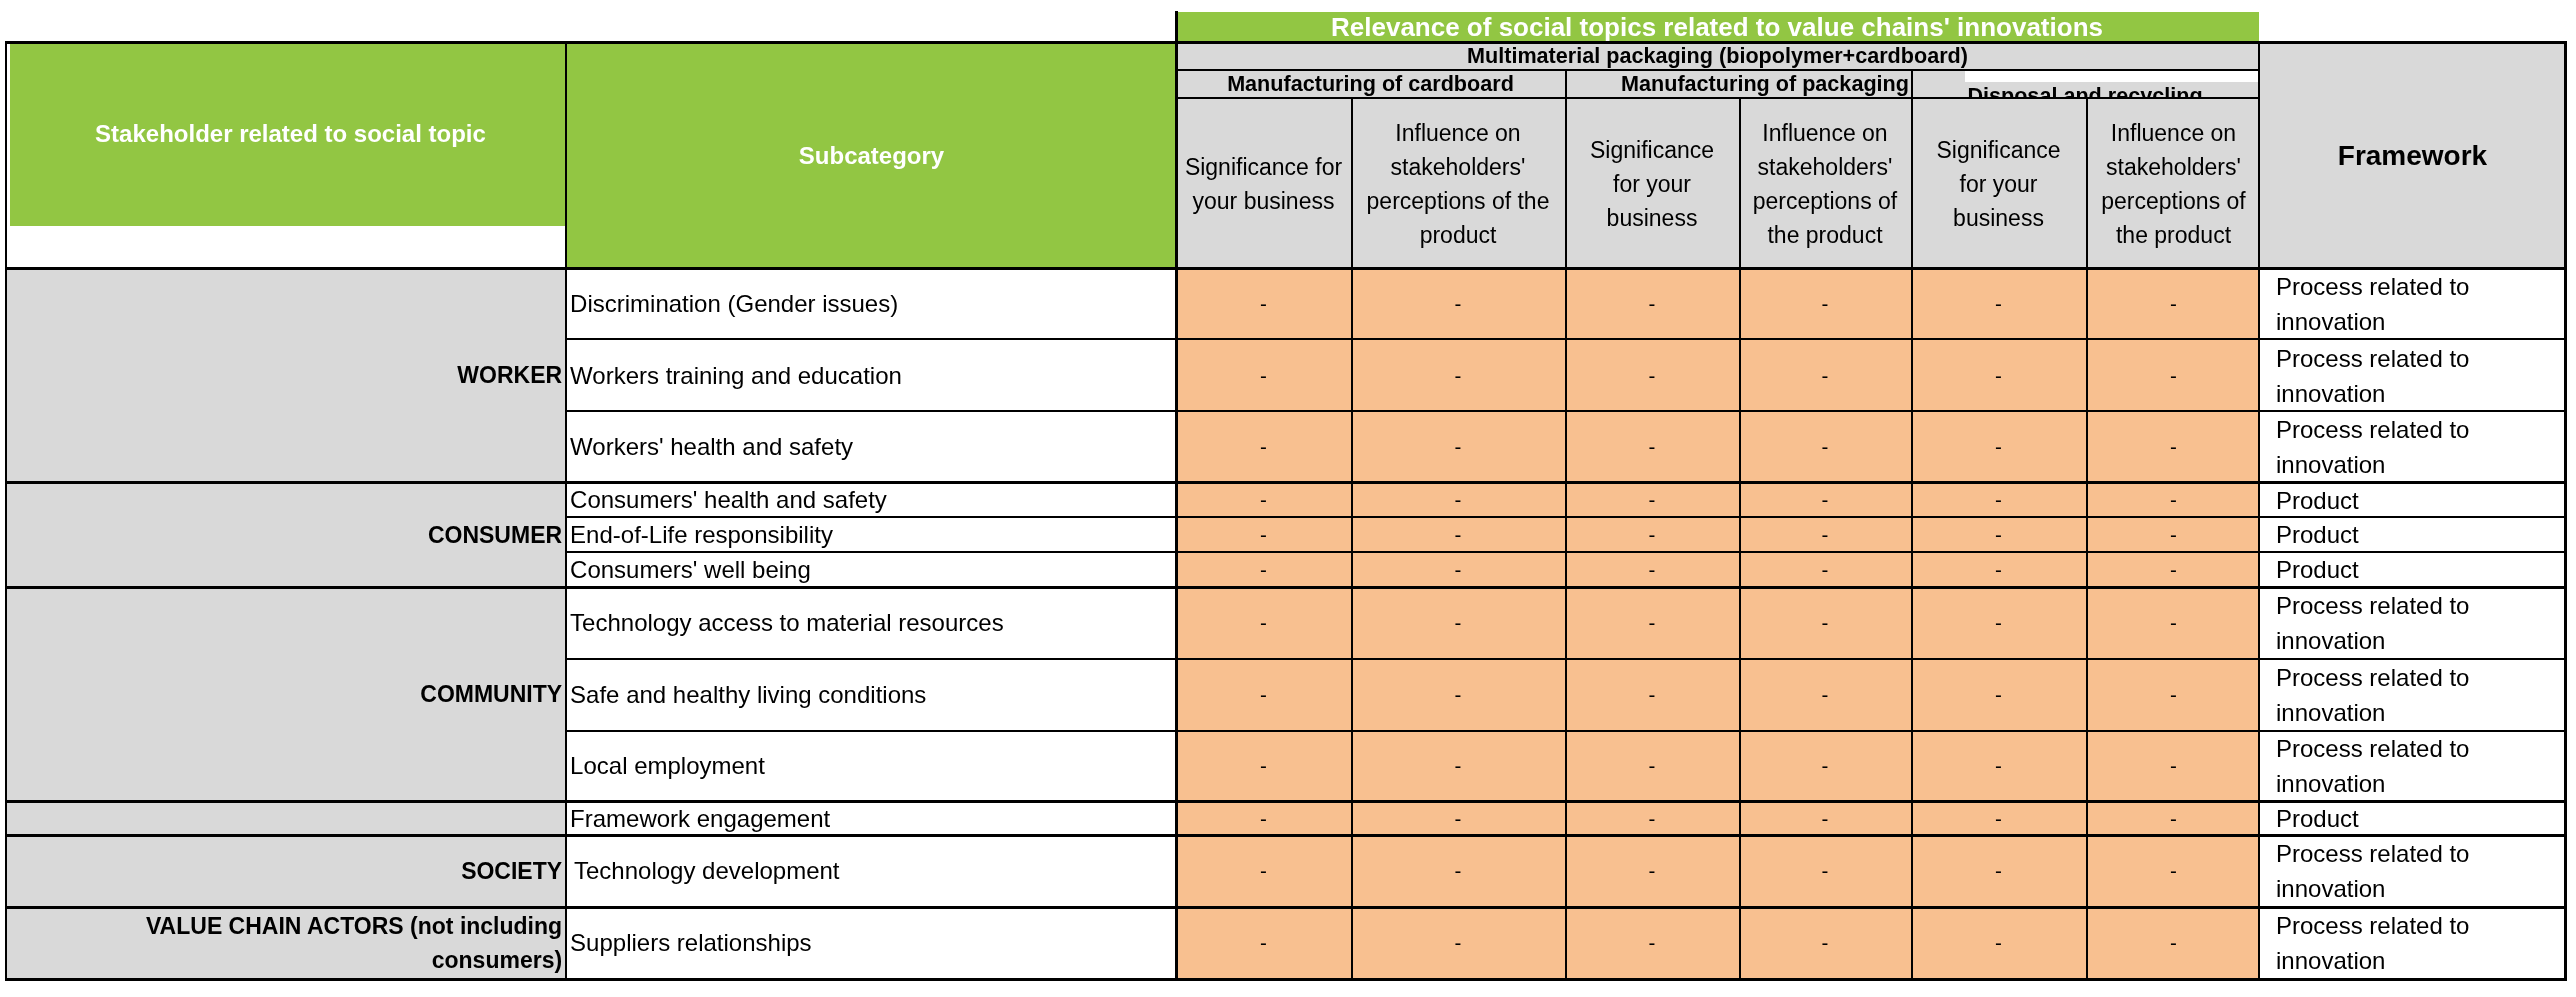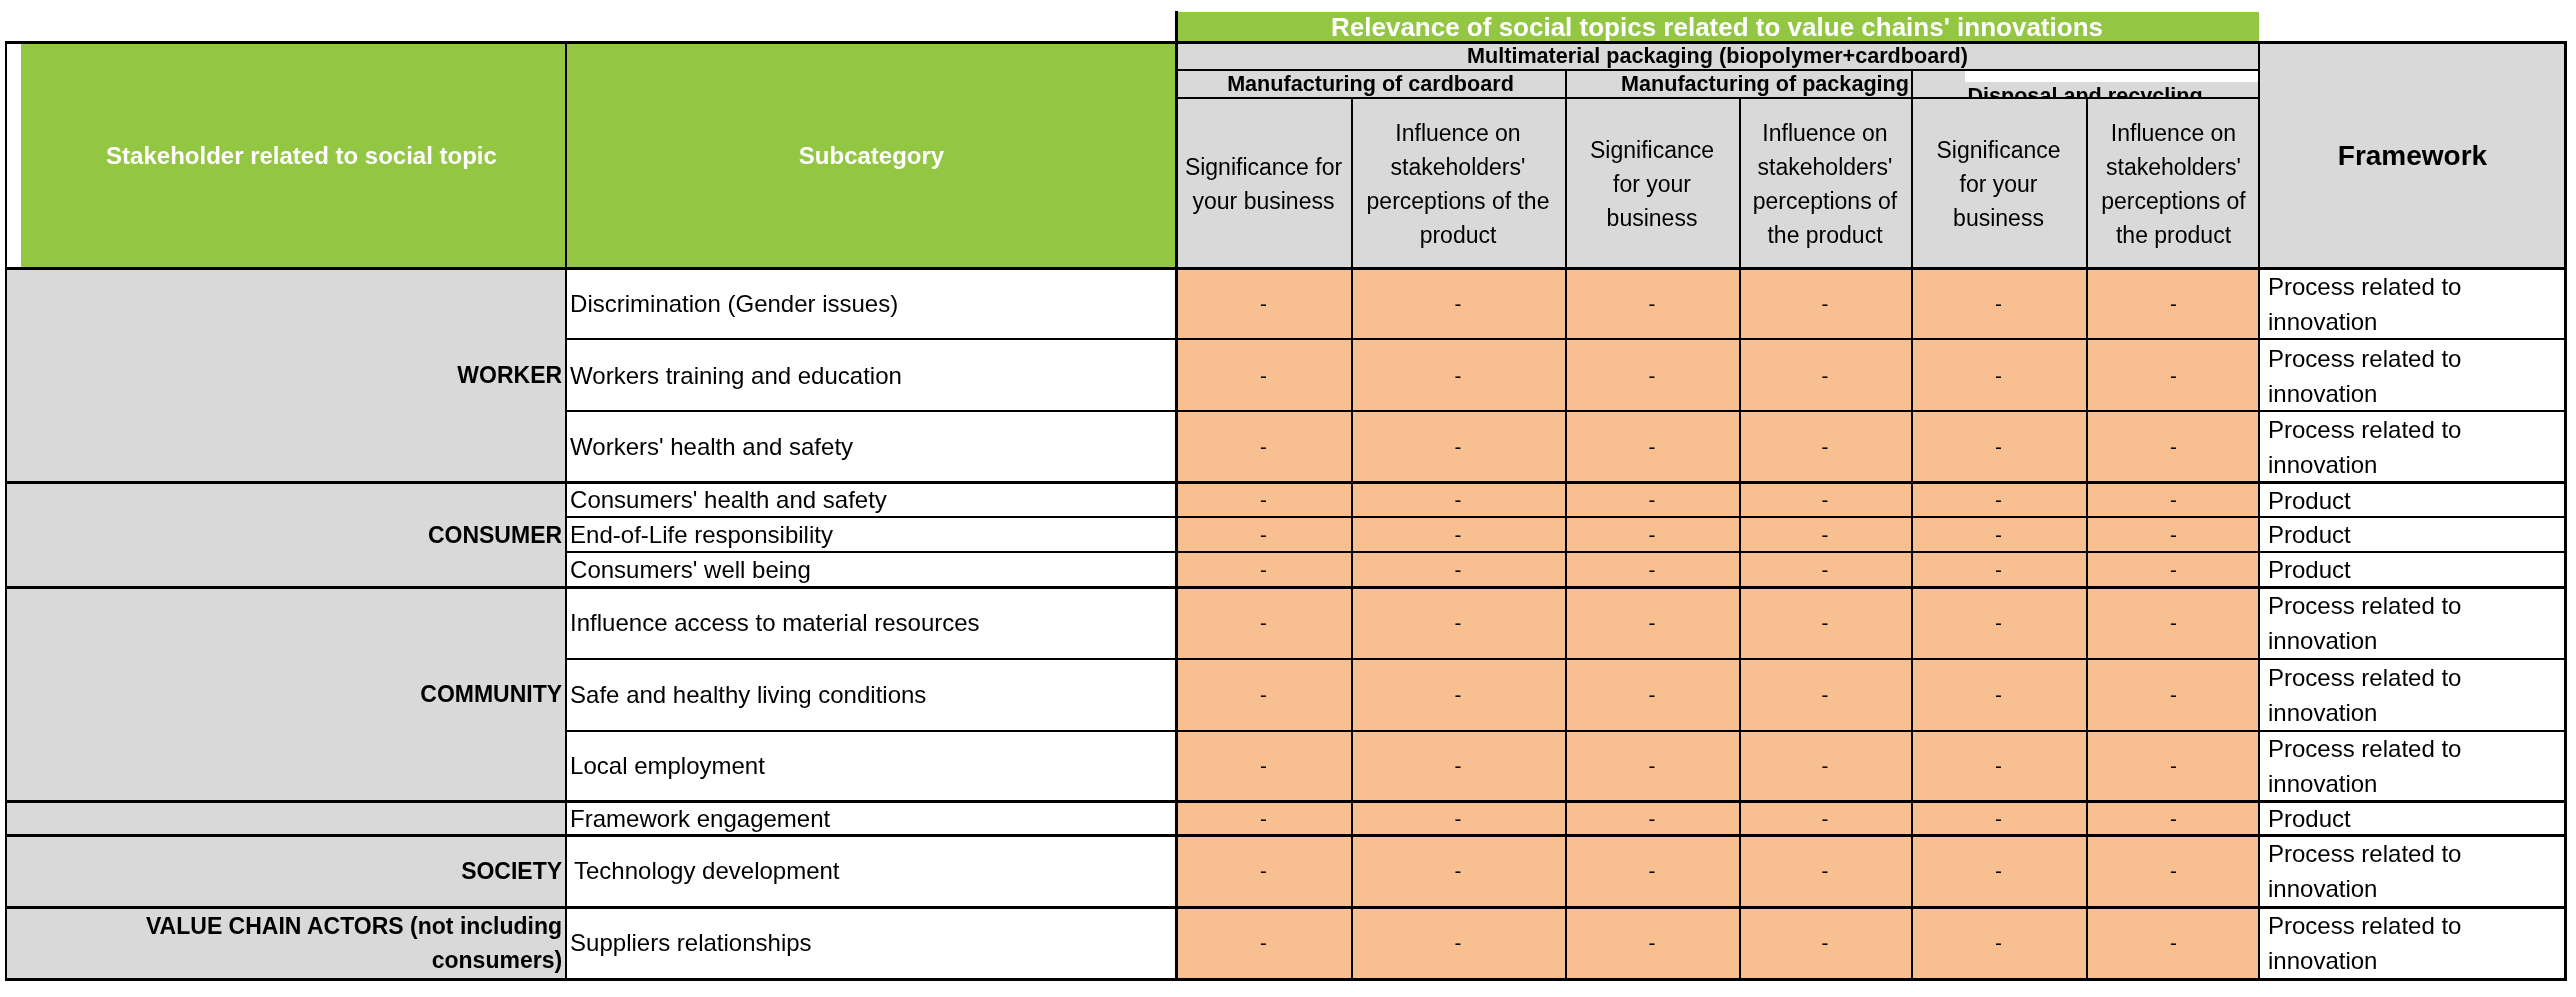--- a/index.html
+++ b/index.html
@@ -11,31 +11,31 @@
     .orange { background: #f8c090; }
     .white { background: #ffffff; }
     .title { color: #fff; font-weight: bold; font-size: 26px; display: flex; align-items: center; justify-content: center; }
     .hdr-white { color: #fff; font-weight: bold; font-size: 24px; display: flex; align-items: center; justify-content: center; text-align: center; }
     .hdr-bold { font-weight: bold; font-size: 21.6px; display: flex; align-items: center; justify-content: center; text-align: center; }
     .hdr-sub { font-size: 23px; line-height: 34px; display: flex; align-items: center; justify-content: center; text-align: center; }
     .framework-hdr { font-weight: bold; font-size: 28px; display: flex; align-items: center; justify-content: center; }
     .stake { font-weight: bold; font-size: 23px; display: flex; align-items: center; justify-content: flex-end; text-align: right; padding-right: 4.1px; line-height: 34px; }
     .subcat { font-size: 24px; display: flex; align-items: center; padding-left: 4.1px; }
     .cell { font-size: 20.6px; display: flex; align-items: center; justify-content: center; }
-    .fw { font-size: 24px; line-height: 35px; padding-left: 9px; display: flex; align-items: center; }
+    .fw { font-size: 24px; line-height: 35px; padding-left: 17px; display: flex; align-items: center; }
     .line-h { background: #000; position: absolute; }
     .line-v { background: #000; position: absolute; }
   </style>
 </head>
 <body>
 
 <div class="abs green title" style="left:1175px; top:12px; width:1084px; height:31px;">Relevance of social topics related to value chains' innovations</div>
 <div class="line-v" style="left:1175px; top:11.3px; width:3.1px; height:32px;"></div>
 
-<div class="abs green hdr-white" style="left:21px; top:42px; width:561px; height:227px;">Stakeholder related to social topic</div>
+<div class="abs green hdr-white" style="left:10px; top:42px; width:561px; height:184px;">Stakeholder related to social topic</div>
 <div class="abs green hdr-white" style="left:566px; top:42px; width:611px; height:227px;">Subcategory</div>
 
 <div class="abs grey hdr-bold" style="left:1176px; top:42px; width:1083px; height:28px;">Multimaterial packaging (biopolymer+cardboard)</div>
 
 <div class="abs grey hdr-bold" style="left:1176px; top:70px; width:389px; height:28px;">Manufacturing of cardboard</div>
 <div class="abs grey hdr-bold" style="left:1565px; top:70px; width:400px; height:28px;">Manufacturing of packaging</div>
 <div class="abs grey hdr-bold" style="left:1911px; top:70px; width:348px; height:28px;margin-top:12px;">Disposal and recycling</div>
 
 <div class="abs grey hdr-sub" style="left:1176px; top:98px; width:175px; height:171px;">Significance for your business</div>
 <div class="abs grey hdr-sub" style="left:1351px; top:98px; width:214px; height:171px; padding:0 10.3px;">Influence on stakeholders' perceptions of the product</div>
@@ -102,21 +102,21 @@
 
 <div class="abs white subcat" style="left:566px; top:552px; width:611px; height:35px;">Consumers' well being</div>
 <div class="abs orange cell" style="left:1176px; top:552px; width:175px; height:35px;">-</div>
 <div class="abs orange cell" style="left:1351px; top:552px; width:214px; height:35px;">-</div>
 <div class="abs orange cell" style="left:1565px; top:552px; width:174px; height:35px;">-</div>
 <div class="abs orange cell" style="left:1739px; top:552px; width:172px; height:35px;">-</div>
 <div class="abs orange cell" style="left:1911px; top:552px; width:175px; height:35px;">-</div>
 <div class="abs orange cell" style="left:2087px; top:552px; width:173px; height:35px;">-</div>
 <div class="abs white fw" style="left:2259px; top:552px; width:307px; height:35px;">Product</div>
 
-<div class="abs white subcat" style="left:566px; top:587px; width:611px; height:72px;">Influence access to material resources</div>
+<div class="abs white subcat" style="left:566px; top:587px; width:611px; height:72px;">Technology access to material resources</div>
 <div class="abs orange cell" style="left:1176px; top:587px; width:175px; height:72px;">-</div>
 <div class="abs orange cell" style="left:1351px; top:587px; width:214px; height:72px;">-</div>
 <div class="abs orange cell" style="left:1565px; top:587px; width:174px; height:72px;">-</div>
 <div class="abs orange cell" style="left:1739px; top:587px; width:172px; height:72px;">-</div>
 <div class="abs orange cell" style="left:1911px; top:587px; width:175px; height:72px;">-</div>
 <div class="abs orange cell" style="left:2087px; top:587px; width:173px; height:72px;">-</div>
 <div class="abs white fw" style="left:2259px; top:587px; width:307px; height:72px;">Process related to innovation</div>
 
 <div class="abs white subcat" style="left:566px; top:659px; width:611px; height:71px;">Safe and healthy living conditions</div>
 <div class="abs orange cell" style="left:1176px; top:659px; width:175px; height:71px;">-</div>

